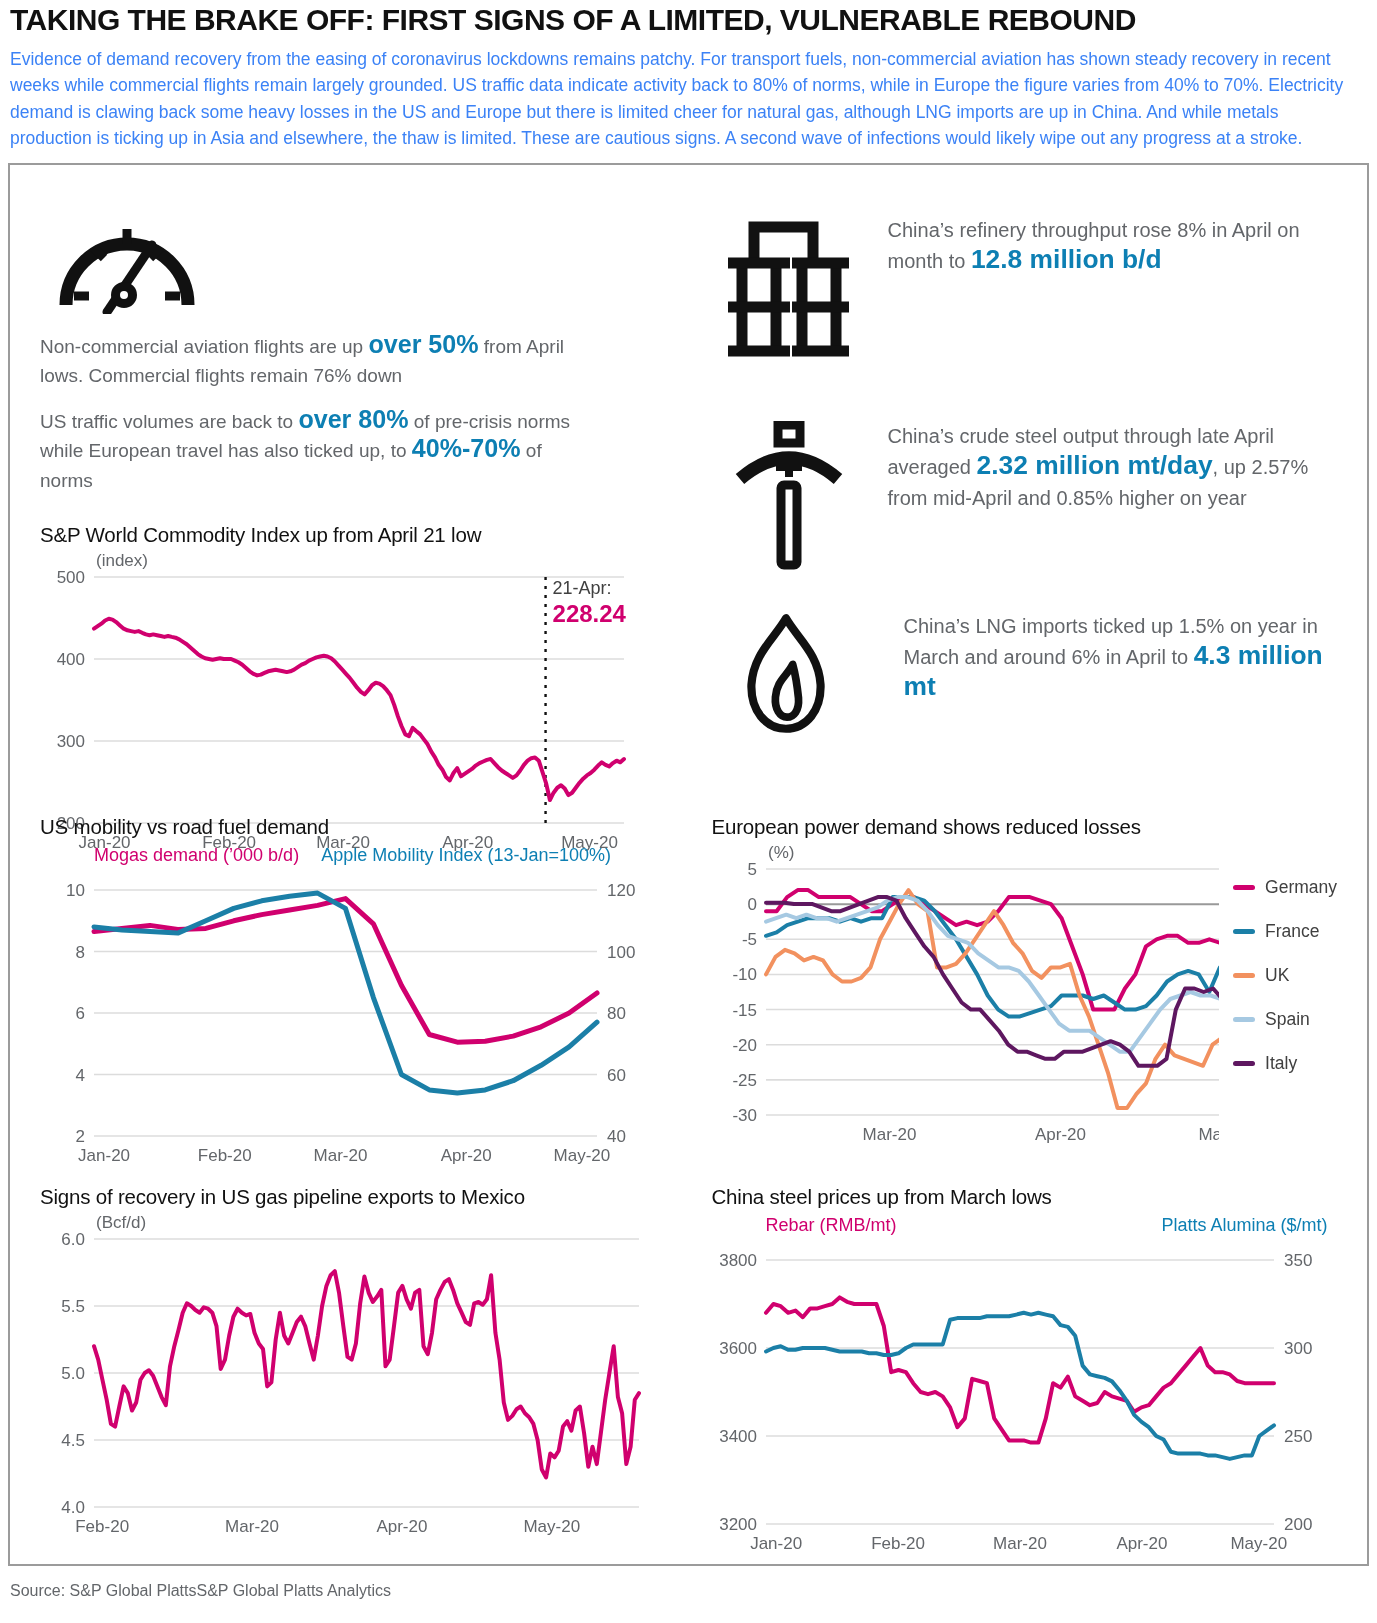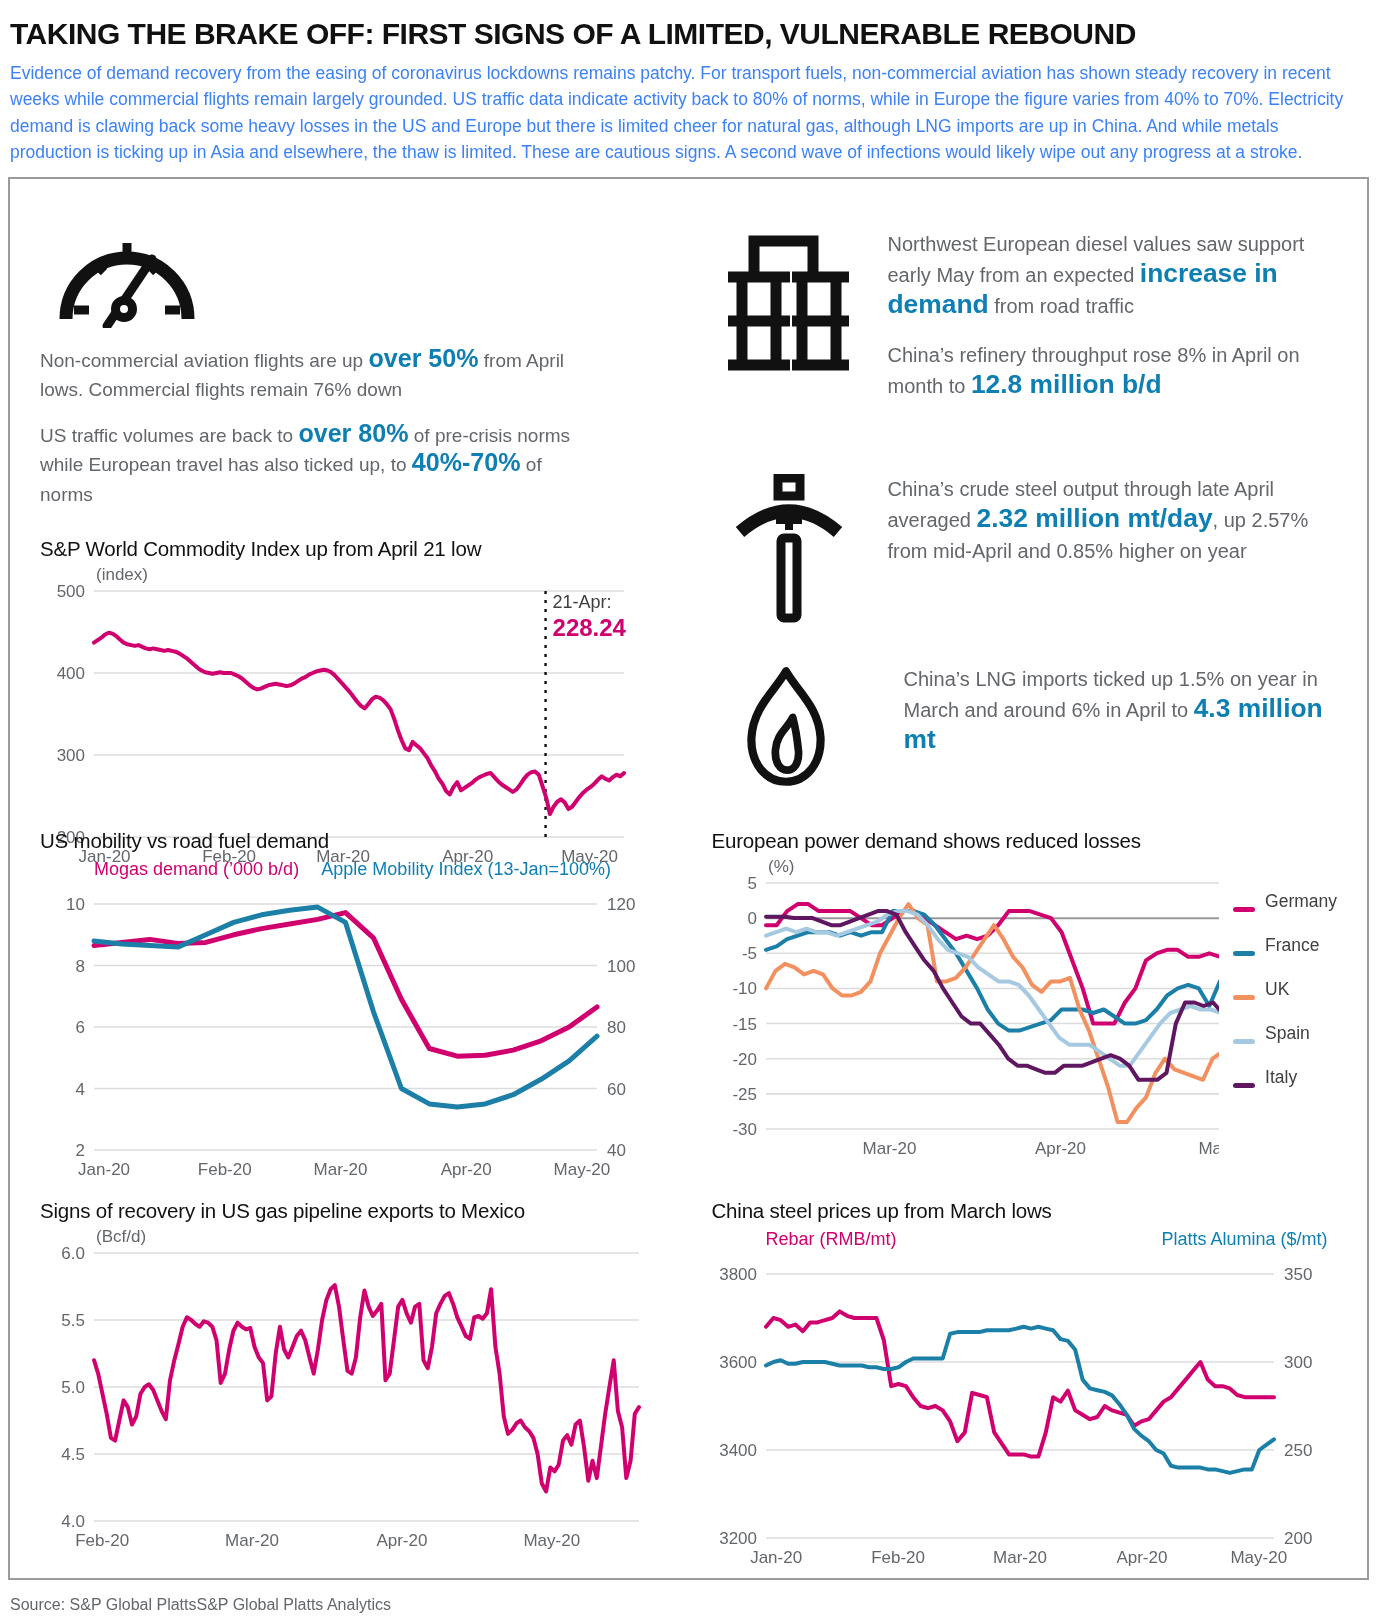--- a/index.html
+++ b/index.html
@@ -1,35 +1,35 @@
 <!DOCTYPE html>
 <html><head>
 <meta charset="utf-8">
 <style>
   html,body{margin:0;padding:0;background:#ffffff;}
   body{width:1377px;font-family:"Liberation Sans",sans-serif;color:#63666a;}
-  .hdr{padding:17px 10px 0 10px;}
+  .hdr{padding:3px 10px 0 10px;}
   .hdr h1{margin:0 0 10px 0;font-size:30px;line-height:1.1;letter-spacing:-0.5px;color:#111;font-weight:800;}
   .intro{font-size:17.5px;line-height:1.5;color:#3b82f6;margin:0 4px 12px 0;}
   .panel{margin:0 8px;border:2px solid #9b9b9b;padding:22px 30px 6px 30px;
          display:grid;grid-template-columns:1fr 1fr;column-gap:46px;grid-template-rows:628px 370px auto;}
   .cell{min-width:0;}
   .stat{font-size:19px;line-height:1.55;color:#63666a;max-width:545px;margin:0 0 16px 0;}
   .rcol .stat{font-size:20px;max-width:480px;margin:0 0 18px 0;}
   .hl{color:#0d7fb3;font-weight:700;font-size:1.32em;line-height:1;}
   .chart-title{font-size:20.5px;font-weight:400;color:#111;margin:0 0 6px 0;letter-spacing:-0.2px;}
   .icon-row{display:flex;align-items:flex-start;}
   .icon-cell{flex:0 0 172px;display:flex;justify-content:flex-start;padding-left:4px;}
   .gauge-wrap{margin:22px 0 14px 12px;}
   .legend-duo{display:flex;justify-content:space-between;font-size:18px;margin:2px 0 0 0;}
   .legend-duo .pink{color:#d0006e;}
   .legend-duo .blue{color:#0d7fb3;}
   .flexrow{display:flex;align-items:flex-start;}
   .vlegend{display:flex;flex-direction:column;gap:23px;margin-top:32px;margin-left:14px;}
-  .lg-item{display:flex;align-items:flex-end;gap:10px;}
+  .lg-item{display:flex;align-items:center;gap:10px;}
   .lg-swatch{display:inline-block;width:22px;height:5px;border-radius:3px;}
   .lg-label{font-size:17.5px;color:#404040;}
   .src{font-size:16px;color:#63666a;margin:16px 10px;}
   svg text{font-family:"Liberation Sans",sans-serif;}
   .mt28{margin-top:28px;} .mt54{margin-top:54px;} .mt40{margin-top:40px;gap:16px;}
 </style>
 </head>
 <body>
 
 <div class="hdr">
@@ -88,21 +88,20 @@
           <line x1="12" y1="92" x2="74" y2="92" stroke="#111" stroke-width="11"></line>
           <line x1="12" y1="136" x2="74" y2="136" stroke="#111" stroke-width="11"></line>
           <line x1="86" y1="44" x2="86" y2="136" stroke="#111" stroke-width="11"></line>
           <line x1="120" y1="44" x2="120" y2="136" stroke="#111" stroke-width="11"></line>
           <line x1="76" y1="48" x2="133" y2="48" stroke="#111" stroke-width="11"></line>
           <line x1="76" y1="92" x2="133" y2="92" stroke="#111" stroke-width="11"></line>
           <line x1="76" y1="136" x2="133" y2="136" stroke="#111" stroke-width="11"></line>
         </svg>
       </div>
       <div>
-        <p class="stat"><span>Northwest European diesel values saw support early May from an expected </span><span class="hl">increase in demand</span><span> from road traffic</span></p>
         <p class="stat"><span>China’s refinery throughput rose 8% in April on month to </span><span class="hl">12.8 million b/d</span></p>
       </div>
     </div>
     <div class="icon-row mt54">
       <div class="icon-cell">
         <svg width="110" height="150" viewBox="0 0 110 150" aria-hidden="true" style="margin-left:18px;">
           <rect x="44" y="4" width="22" height="18" fill="none" stroke="#111" stroke-width="9"></rect>
           <path d="M6,58 Q55,16 104,58" fill="none" stroke="#111" stroke-width="13"></path>
           <line x1="42" y1="46" x2="68" y2="46" stroke="#111" stroke-width="8"></line>
           <line x1="55" y1="40" x2="55" y2="56" stroke="#111" stroke-width="8"></line>

